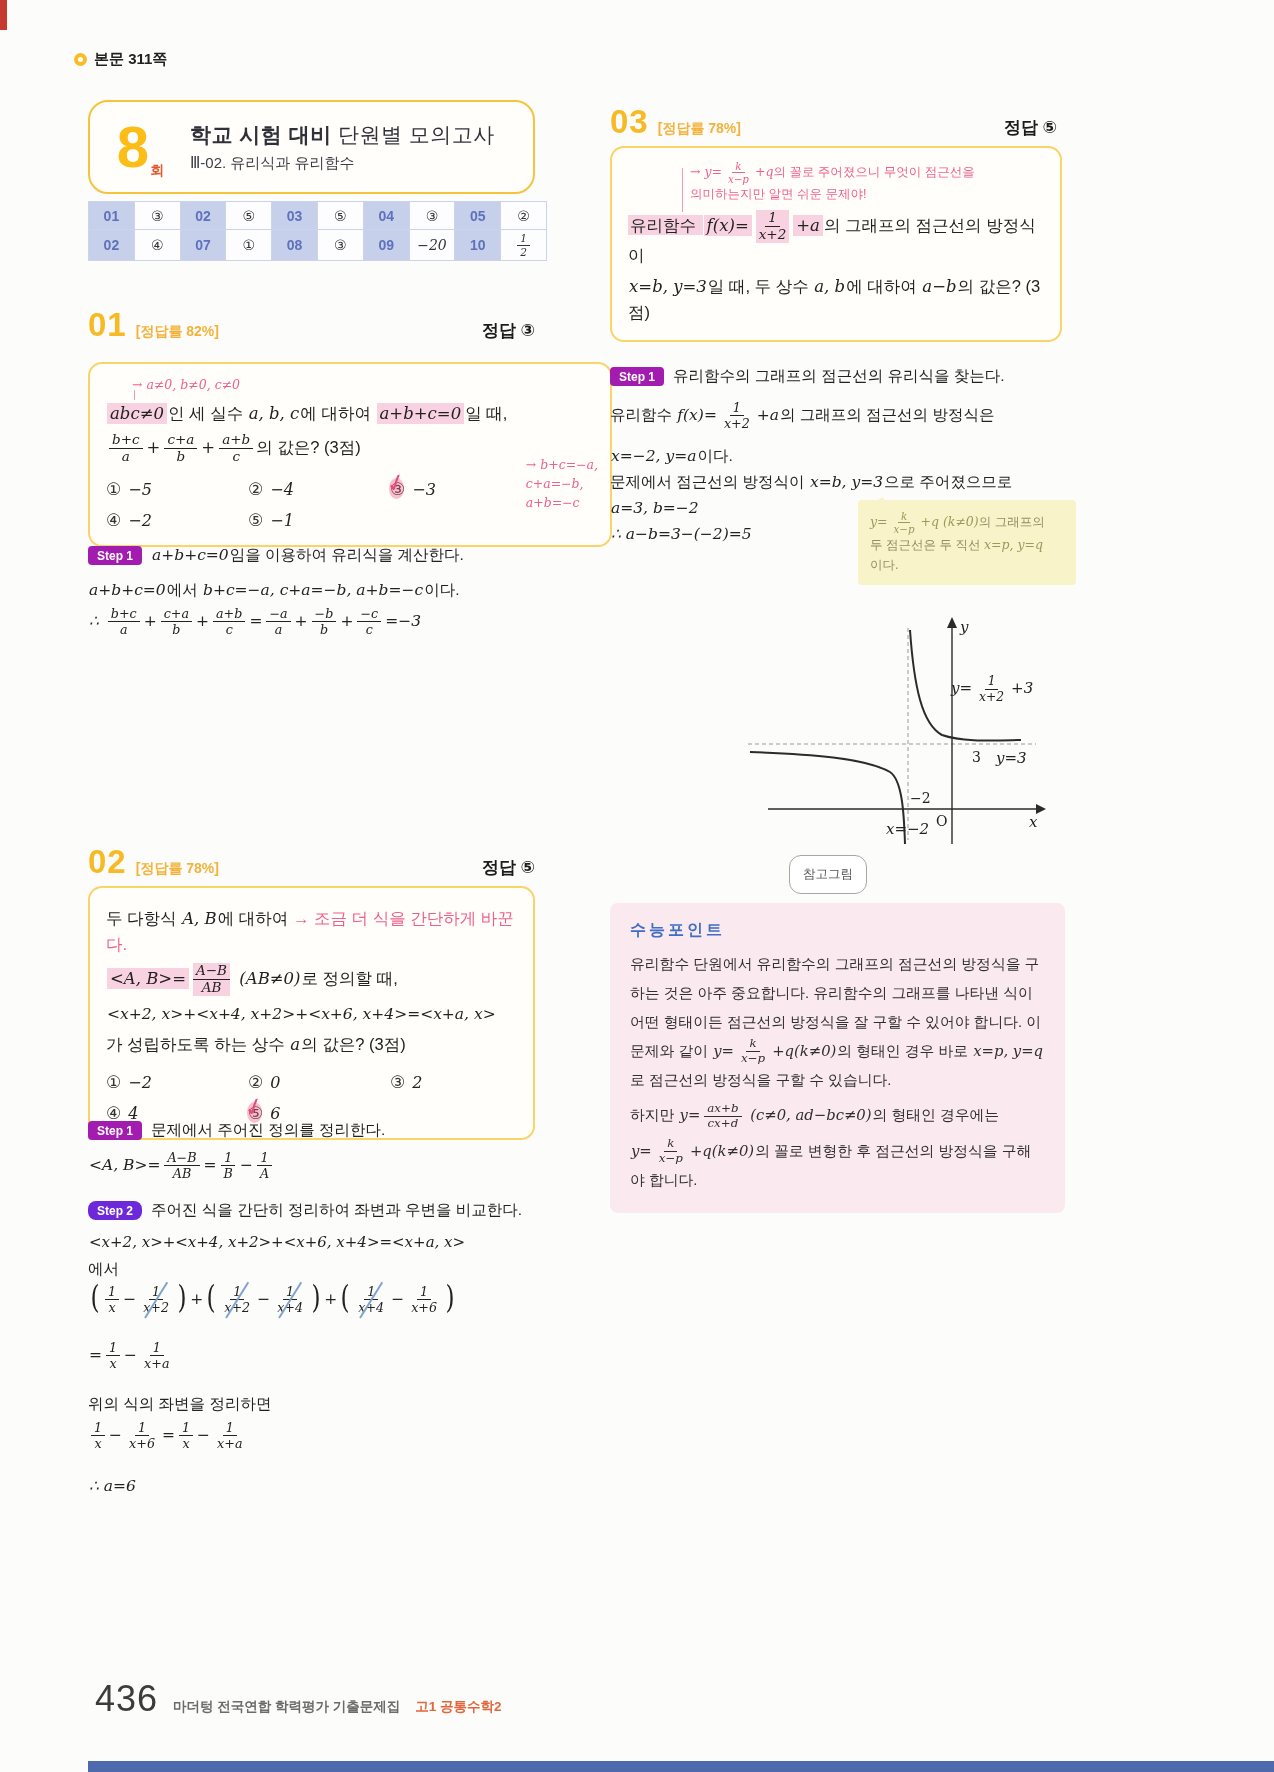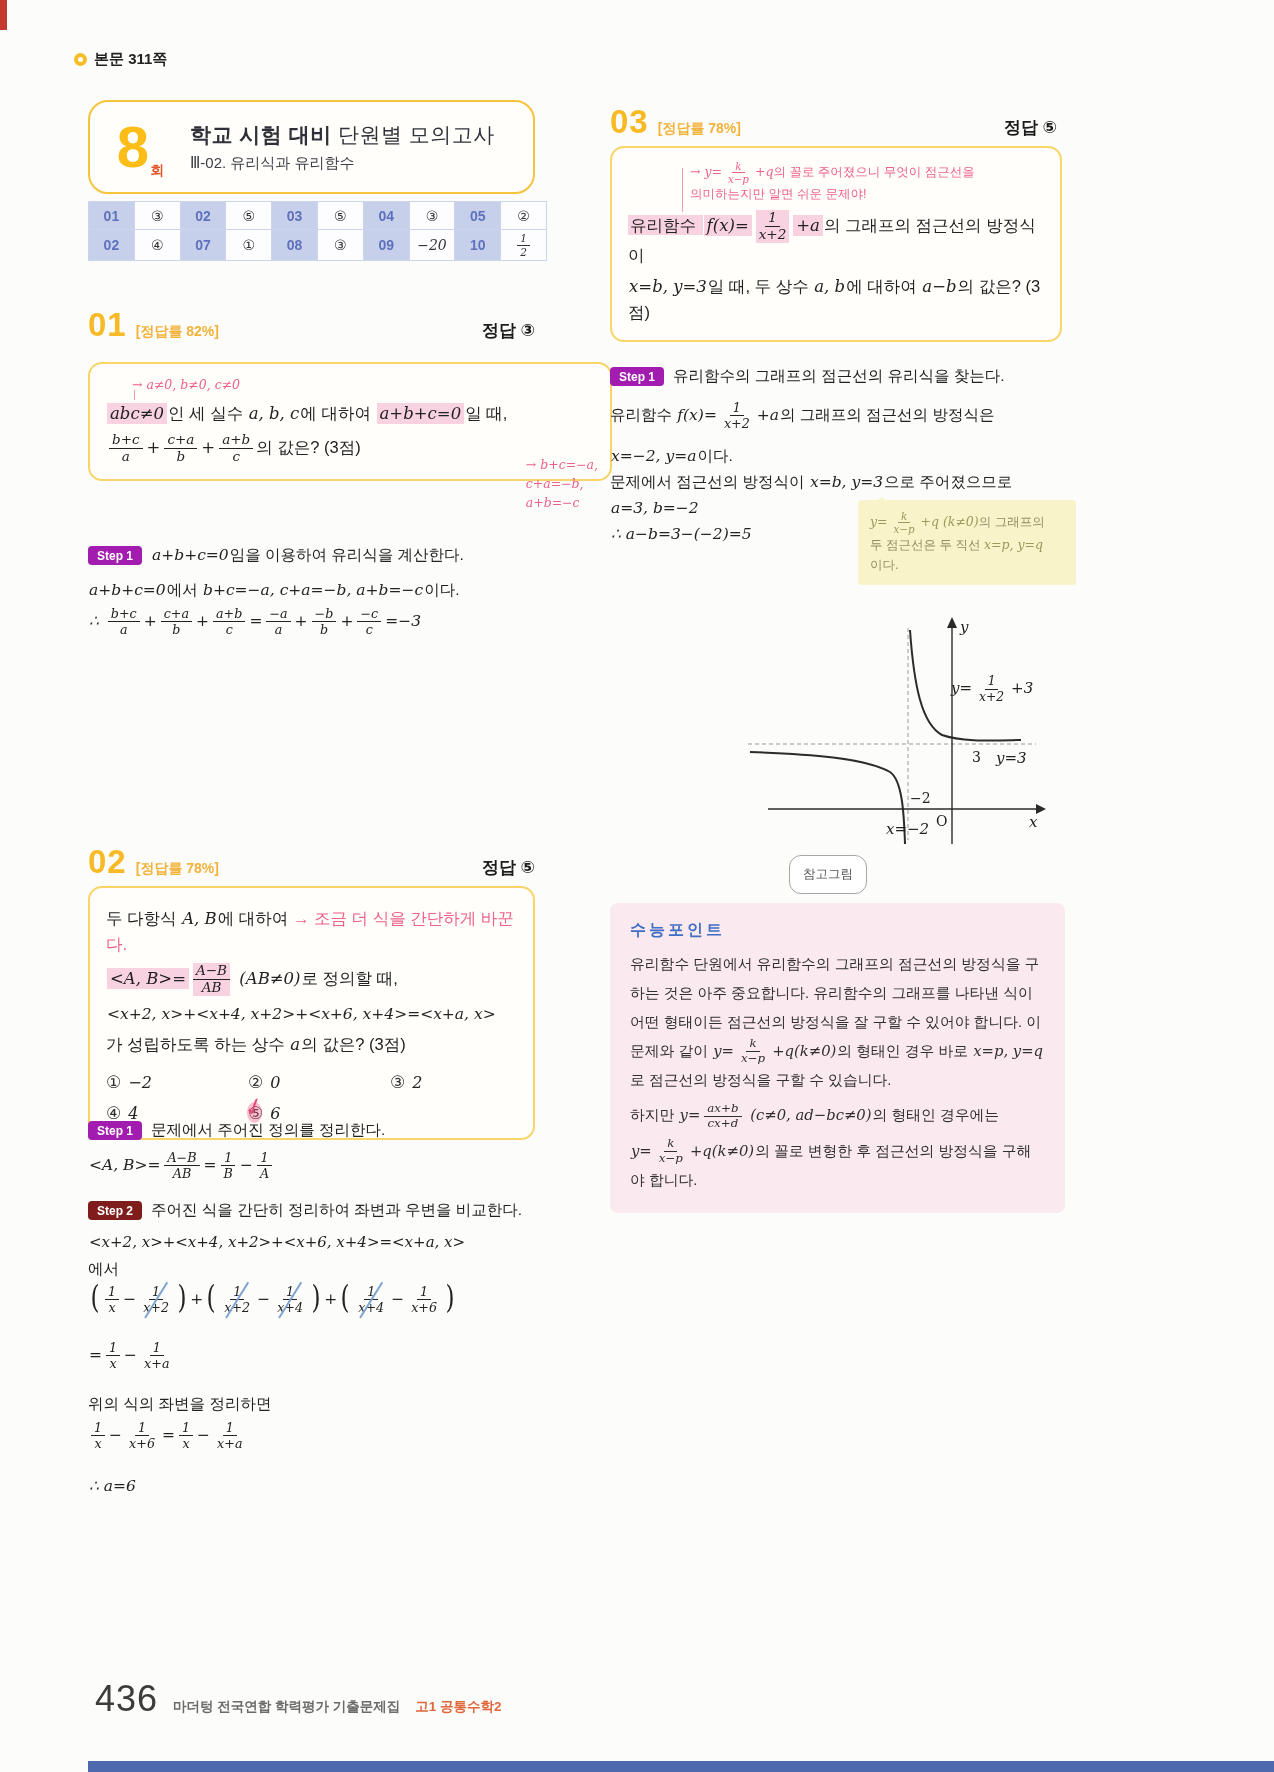--- a/index.html
+++ b/index.html
@@ -55,21 +55,21 @@
   .onum{font-size:17px;color:#333;position:relative;display:inline-block;}
   .oval{font-family:"DejaVu Serif","Liberation Serif",serif;font-style:italic;margin-left:7px;font-size:16px;}
   .opt.checked .onum::before{content:"";position:absolute;inset:-1px 1px 1px -1px;background:rgba(236,90,140,.38);border-radius:50%;}
   .opt.checked .onum::after{content:"✓";position:absolute;left:-4px;top:-10px;font-size:24px;font-weight:700;
         color:#e84a78;transform:rotate(-18deg);}
 
   
   .steprow{display:flex;align-items:center;gap:9px;}
   .badge{display:inline-block;background:#a21caf;color:#fff;font-size:12px;font-weight:700;
          padding:2.5px 9px;border-radius:4px;white-space:nowrap;}
-  .badge.blue{background:#7f1d1d;}
+  .badge.blue{background:#6d28d9;border-radius:8px;}
   .stitle{font-size:15.5px;color:#222;}
   .mline{font-size:15.5px;line-height:1.55;color:#222;}
 
   
   .tk-m,.tk-hm,.tk-pm,.tk-nm{font-family:"DejaVu Serif","Liberation Serif",serif;font-style:italic;}
   .tk-m{margin:0 1px;}
   .tk-hm{background:#f9d2e1;padding:1px 3px;margin:0 1px;}
   .tk-ht{background:#f9d2e1;padding:1px 2px;}
   .tk-pm{color:#ee5f8d;}
   .tk-pt{color:#ee5f8d;}
@@ -236,20 +236,27 @@
           <span class="fn">b+c</span>
           <span class="fd">a</span>
         </span><span class="tk-m">+</span><span class="frac f">
           <span class="fn">c+a</span>
           <span class="fd">b</span>
         </span><span class="tk-m">+</span><span class="frac f">
           <span class="fn">a+b</span>
           <span class="fd">c</span>
         </span><span class="tk-t">의 값은? (3점)</span></div>
     <div class="ann ann-right"><span class="tk-pm">→ b+c=−a,</span><br><span class="tk-pm">c+a=−b,</span><br><span class="tk-pm">a+b=−c</span></div>
+    <div class="opts">
+      <span class="opt"><span class="onum">①</span><span class="oval">−5</span></span>
+      <span class="opt"><span class="onum">②</span><span class="oval">−4</span></span>
+      <span class="opt checked"><span class="onum">③</span><span class="oval">−3</span></span>
+      <span class="opt"><span class="onum">④</span><span class="oval">−2</span></span>
+      <span class="opt"><span class="onum">⑤</span><span class="oval">−1</span></span>
+    </div>
   </div>
 
   <div class="abs steprow" id="p01-step">
     <span class="badge">Step 1</span>
     <span class="stitle"><span class="tk-m">a+b+c=0</span><span class="tk-t">임을 이용하여 유리식을 계산한다.</span></span>
   </div>
   <div class="abs mline" id="p01-sol1"><span class="tk-m">a+b+c=0</span><span class="tk-t">에서 </span><span class="tk-m">b+c=−a, c+a=−b, a+b=−c</span><span class="tk-t">이다.</span></div>
   <div class="abs mline" id="p01-sol2"><span class="tk-m">∴ </span><span class="frac f">
         <span class="fn">b+c</span>
         <span class="fd">a</span>

